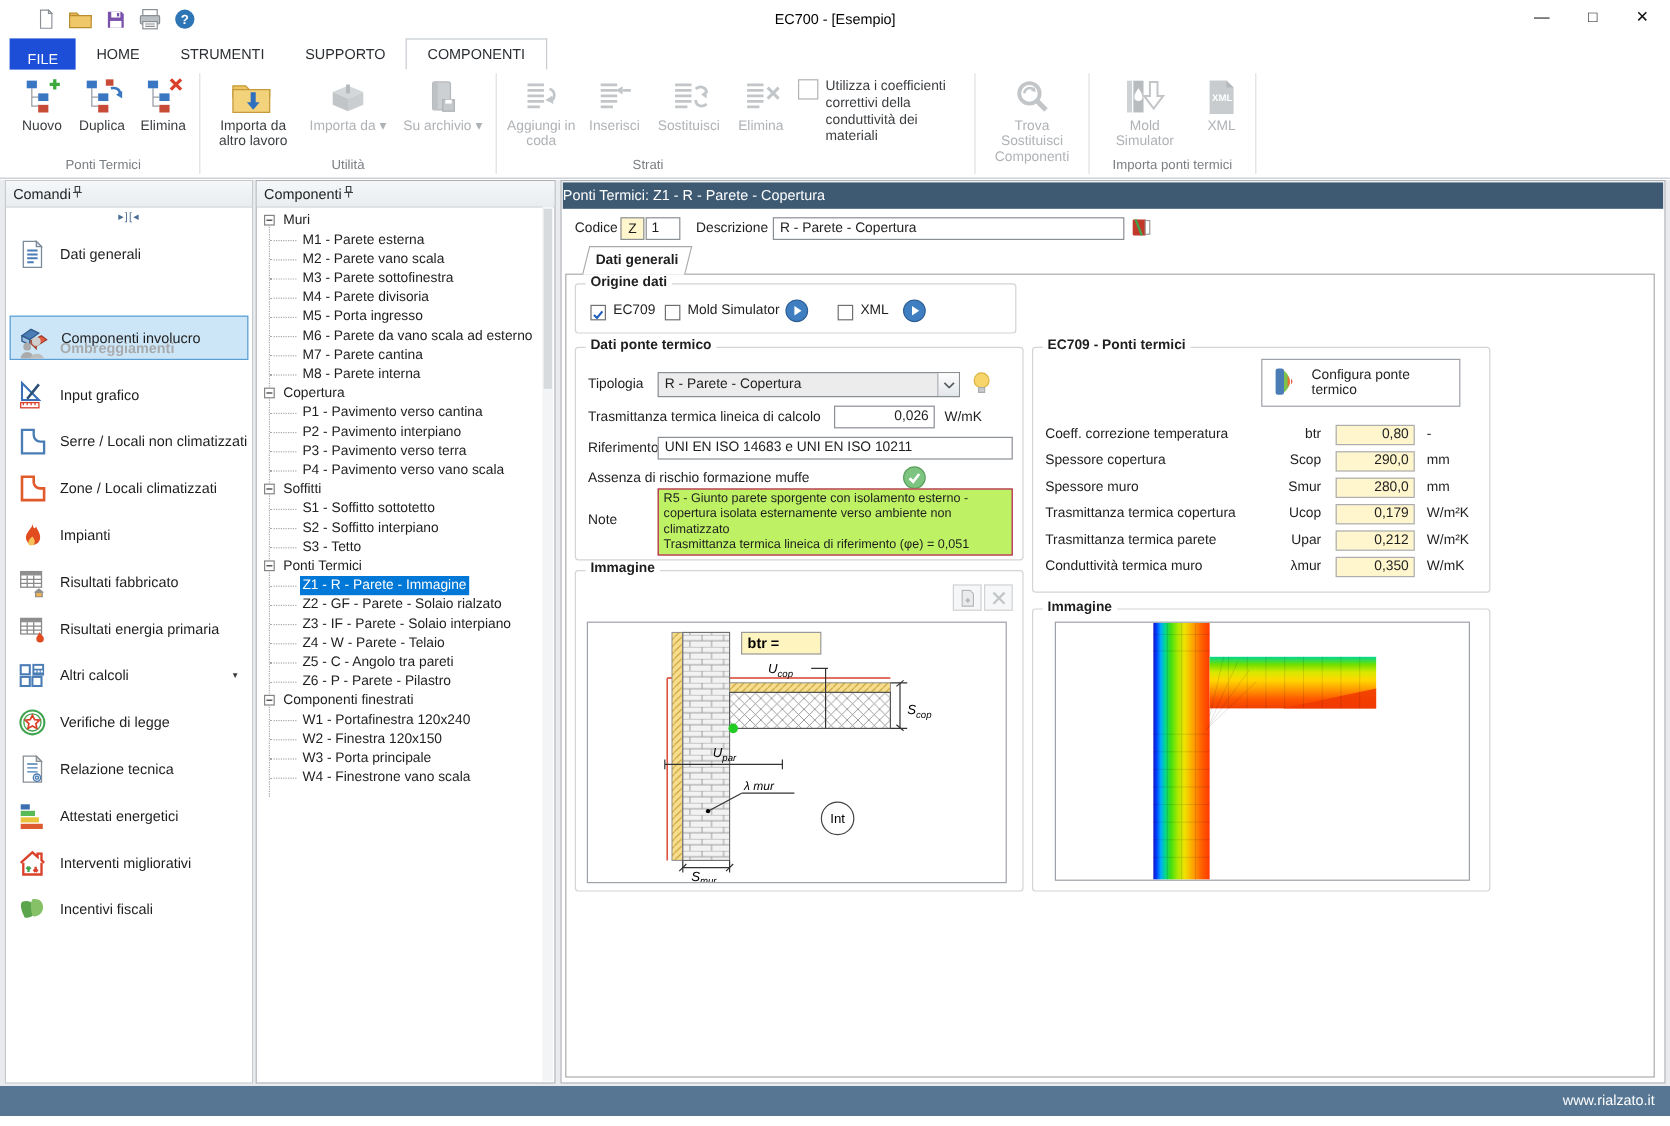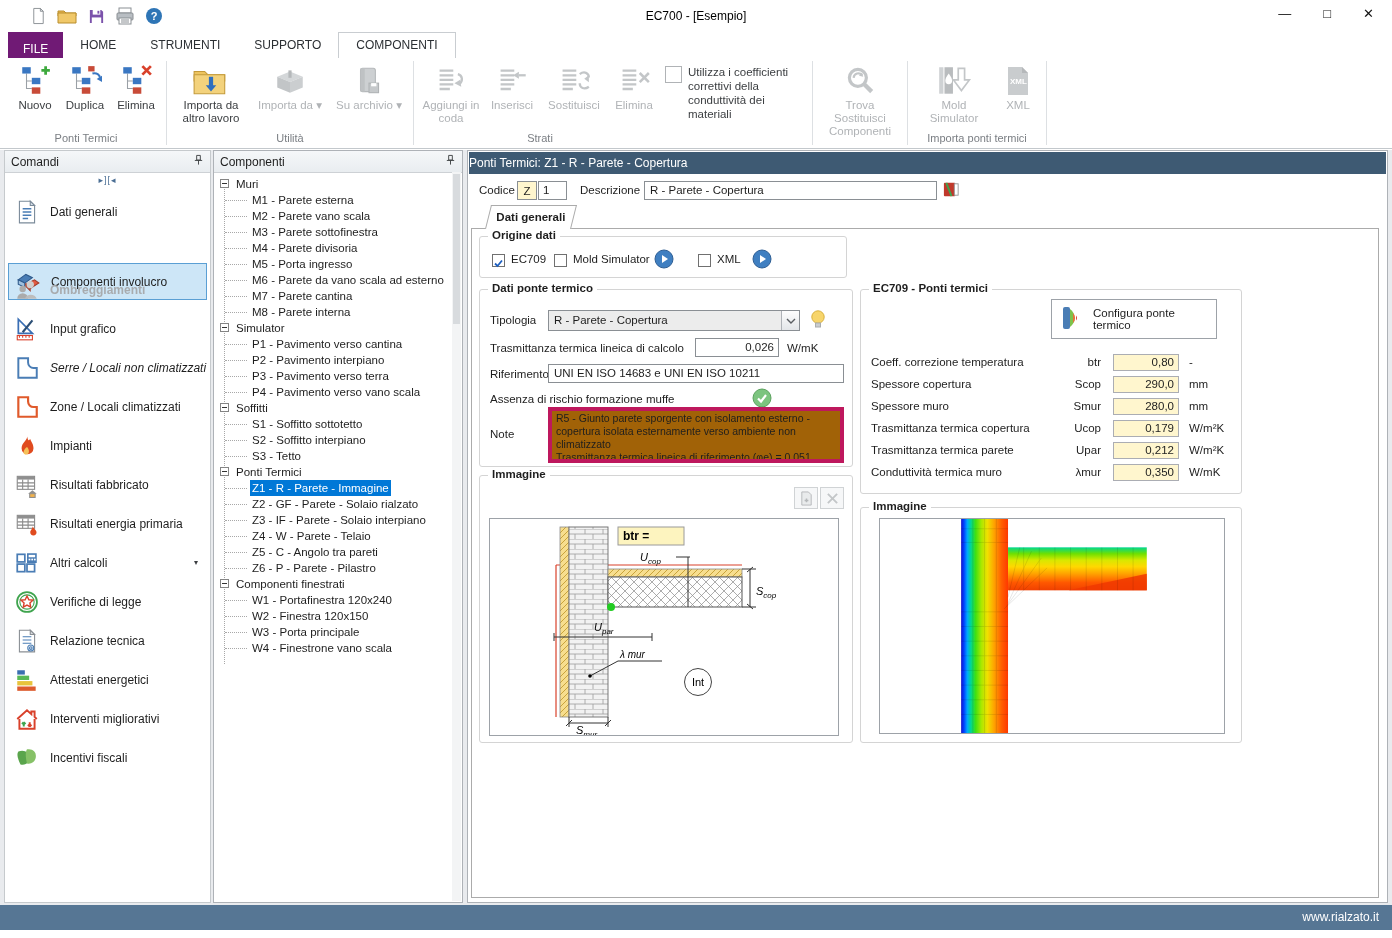--- a/index.html
+++ b/index.html
@@ -8,21 +8,21 @@
   
   .titlebar{position:absolute;left:0;top:0;width:100%;height:32px;background:#fff}
   .qa{position:absolute;left:28px;top:7px;display:flex;gap:9px;align-items:center}
   .qa .qbtn{width:20px;height:18px;display:flex;align-items:center;justify-content:center}
   .wtitle{position:absolute;left:0;right:0;top:9px;text-align:center;font-size:12px;color:#000}
   .winctl{position:absolute;right:18px;top:6px;display:flex;gap:32px;font-size:13px;color:#111}
   .winctl span{cursor:default}
   
   .tabstrip{position:absolute;top:32px;left:0;width:100%;height:26px;background:#fff;display:flex;padding-left:8px;font-size:12px}
   .tab{height:26px;line-height:26px;padding:0 17px;color:#2b2f33;white-space:nowrap}
-  .tab.file{background:#701a75;color:#fff;padding:4px 15px}
+  .tab.file{background:#1d4ed8;color:#fff;padding:4px 15px}
   .tab.active{background:#fff;border:1px solid #c9cdd1;border-bottom:none;box-sizing:border-box;line-height:24px}
   
   .ribbon{position:absolute;top:58px;left:0;width:100%;height:91px;background:#fff;border-bottom:1px solid #c3c8cc;
           display:flex;align-items:stretch;padding-left:6px;box-sizing:border-box}
   .rgroup{display:flex;flex-direction:column;padding:2px 5px 0}
   .rgroup .btns{display:flex;flex:1;align-items:flex-start}
   .glabel{text-align:center;font-size:11px;color:#7a7e83;height:17px;line-height:15px}
   .rsep{width:1px;background:#dde0e3;margin:3px 0}
   .rbtn{display:flex;flex-direction:column;align-items:center;font-size:11.5px;color:#3b3e41;text-align:center;
         padding:3px 3px 0;line-height:13px;box-sizing:border-box}
@@ -30,21 +30,21 @@
   .rbtn.disabled{color:#b0b3b6}
   .ribbon-check{display:flex;gap:6px;padding:5px 4px 0;width:146px;font-size:11.5px;color:#3b3e41;line-height:14px;box-sizing:border-box}
   .ribbon-check .cbx{width:15px;height:15px;border:1px solid #b0b3b6;background:#fff;flex:none;margin-top:1px}
   
   .workspace{position:absolute;top:150px;left:0;width:100%;height:755px;background:#e9ebee}
   .panel{position:absolute;background:#fff;border:1px solid #aeb2b7;box-sizing:border-box}
   #sidebar{left:4px;top:0;width:207px;height:753px;border-color:#c6cacd}
   #treepanel{left:213px;top:0;width:250px;height:753px}
   #mainpanel{left:467px;top:0;width:921px;height:753px}
   .phead{height:21px;background:linear-gradient(#f5f7f9,#e9edf0);border-bottom:1px solid #cdd1d5;display:flex;
-         align-items:center;justify-content:space-between;padding:0 6px;font-size:12px;color:#1e1e1e}
+         align-items:center;justify-content:flex-start;padding:0 6px;font-size:12px;color:#1e1e1e}
   
   .collapsew{position:absolute;left:0;right:0;top:24px;text-align:center;font-size:9px;color:#4a6e94;letter-spacing:1px}
   .snav{position:absolute;left:3px;width:199px;height:37px;display:flex;align-items:center;gap:9px;padding-left:5px;
         box-sizing:border-box;font-size:12px;color:#1e1e1e;cursor:default}
   .snav.selected{background:#cde6f7;border:1px solid #5a9fd4}
   .snav.disabled{color:#a8abae}
   .snav .sic{width:28px;height:28px;flex:none;display:flex;align-items:center;justify-content:center}
   .snav .caret{position:absolute;right:9px;top:14px;font-size:8px;color:#3b3e41}
   
   .trow{position:absolute;left:0;height:16px;line-height:16px;font-size:11.5px;white-space:nowrap}
@@ -69,21 +69,21 @@
   .dtab span{display:block;transform:skewX(14deg);font-weight:bold;font-size:11.5px;text-align:center;line-height:23px}
   .tabpage{position:absolute;left:3px;top:77px;right:8px;bottom:4px;border:1px solid #ababab;background:#fff}
   .gbox{position:absolute;border:1px solid #d4d4d4;border-radius:3px;box-sizing:border-box}
   .gbox>.glab2{position:absolute;top:-8px;left:8px;background:#fff;padding:0 4px;font-weight:bold;font-size:11.5px;white-space:nowrap}
   .cb{position:absolute;width:13px;height:13px;border:1px solid #707070;background:#fff;box-sizing:border-box}
   .flab{position:absolute;font-size:11.5px;white-space:nowrap}
   .combo{position:absolute;background:#ececec;border:1px solid #8a8f94;display:flex;box-sizing:border-box}
   .combo .cval{flex:1;padding:3px 5px;font-size:11.5px;white-space:nowrap;overflow:hidden}
   .combo .carr{width:17px;border-left:1px solid #aeb2b7;background:linear-gradient(#fdfdfd,#e3e6e9);display:flex;align-items:center;justify-content:center}
   .vfield{text-align:right;padding:2px 4px 0 0}
-  .notebox{position:absolute;border:4px solid #be185d;background:#a16207;font-size:10.5px;line-height:13px;
+  .notebox{position:absolute;border:1px solid #be185d;background:#bef264;font-size:10.5px;line-height:13px;
            padding:1px 4px;white-space:pre-line;box-sizing:border-box;overflow:hidden}
   .imgbtn{position:absolute;width:24px;height:22px;border:1px solid #d0d3d5;background:#f6f7f8;display:flex;
           align-items:center;justify-content:center;box-sizing:border-box}
   .imgarea{position:absolute;border:1px solid #9da2a8;background:#fff;box-sizing:border-box}
   .cfgbtn{position:absolute;border:1px solid #9da2a8;background:#fff;display:flex;align-items:center;gap:8px;
           padding:0 9px;font-size:11.5px;box-sizing:border-box}
   .erow{position:absolute;left:0;right:0;height:20px;font-size:11.5px}
   .erow .el{position:absolute;left:10px;top:2px;white-space:nowrap}
   .erow .es{position:absolute;left:196px;width:44px;top:2px;text-align:right}
   .erow .ev{position:absolute;left:252px;width:66px;height:17px;background:#fff6ce;border:1px solid #abadb3;
@@ -388,21 +388,21 @@
           <span class="sic">
             <svg width="26" height="26" viewBox="0 0 24 24">
               <path d="M4 3v13h13z" fill="none" stroke="#3a6fb5" stroke-width="1.6"></path>
               <path d="M17 4L8 15" stroke="#2b4e75" stroke-width="2"></path>
               <rect x="3" y="18" width="14" height="4" fill="#fff" stroke="#d9412b"></rect>
               <path d="M5 18v2M8 18v2M11 18v2M14 18v2" stroke="#d9412b"></path>
             </svg>
           </span>
           <span>Input grafico</span>
         </div>
-        <div class="snav" style="top: 198px; font-style: italic;">
+        <div class="snav" style="top: 198px;">
           <span class="sic">
             <svg width="26" height="26" viewBox="0 0 24 24">
               <path d="M4 3h9v4a5 5 0 0 0 5 5h3v9H4z" fill="none" stroke="#4a7db5" stroke-width="1.8"></path>
             </svg>
           </span>
           <span>Serre / Locali non climatizzati</span>
         </div>
         <div class="snav" style="top: 237px;">
           <span class="sic">
             <svg width="26" height="26" viewBox="0 0 24 24">
@@ -557,21 +557,21 @@
         <div class="trow child" style="top: 137px;">
           <span class="stub"></span>
           <span class="tl">M7 - Parete cantina</span>
         </div>
         <div class="trow child" style="top: 153px;">
           <span class="stub"></span>
           <span class="tl">M8 - Parete interna</span>
         </div>
         <div class="trow" style="top: 169px;">
           <span class="exp"></span>
-          <span class="tl">Simulator</span>
+          <span class="tl">Copertura</span>
         </div>
         <div class="trow child" style="top: 185px;">
           <span class="stub"></span>
           <span class="tl">P1 - Pavimento verso cantina</span>
         </div>
         <div class="trow child" style="top: 201px;">
           <span class="stub"></span>
           <span class="tl">P2 - Pavimento interpiano</span>
         </div>
         <div class="trow child" style="top: 217px;">

